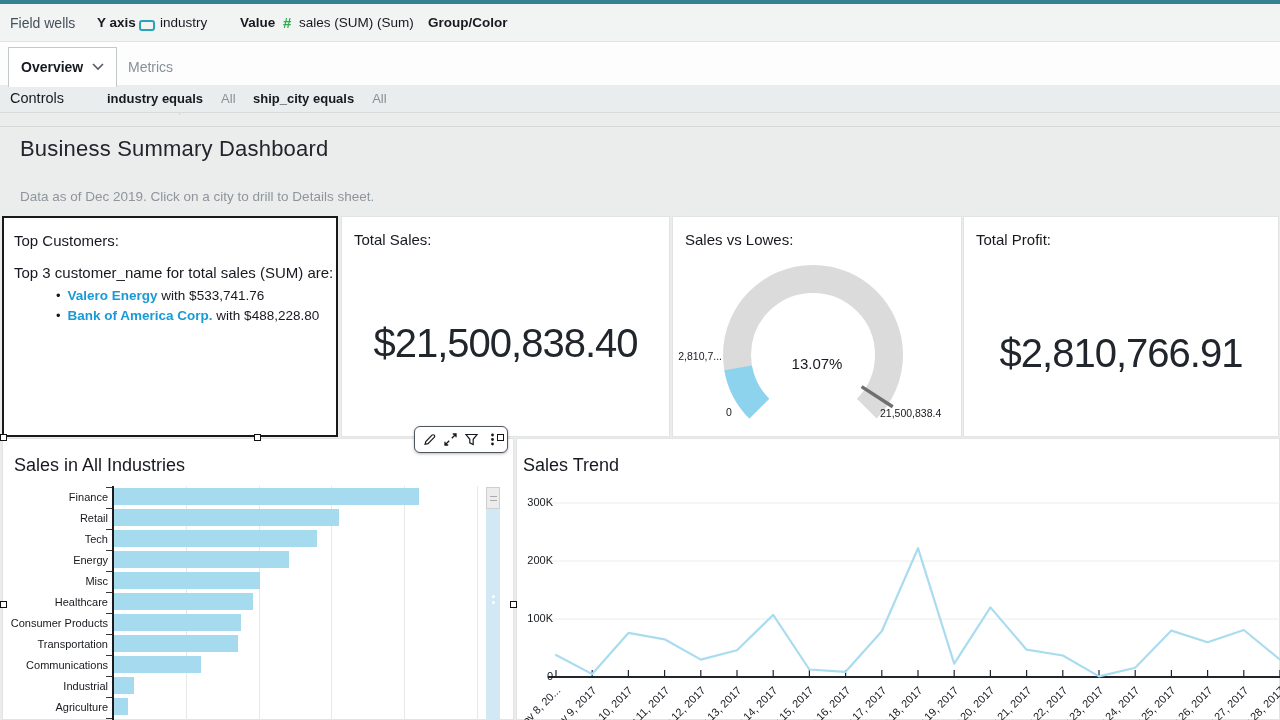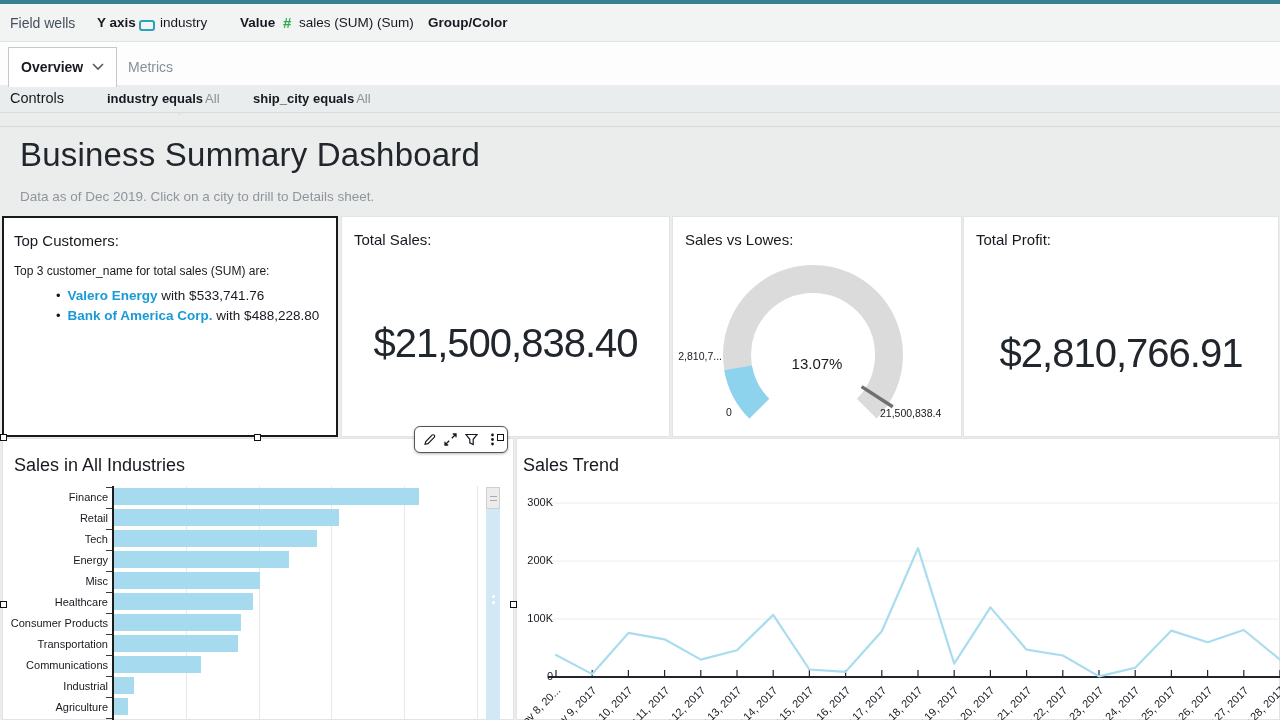--- a/index.html
+++ b/index.html
@@ -24,31 +24,31 @@
               padding:0 12px;z-index:2;height:40px;color:#16191f}
   .tab.inactive{top:6px;color:#879196;padding:0 8px;z-index:2}
   #tab-divider{left:179px;top:55px;width:1px;height:18px;background:#d4d8d8}
   #add-tab-button{left:190px;top:51px;width:26px;height:26px;font-size:22px;color:#687078;
                   text-align:center;line-height:25px;cursor:pointer}
 
   #controls-bar{left:0;top:85px;width:1280px;height:28px;background:#eaeded;border-bottom:1px solid #d8dbdb;}
   #controls-label{left:10px;top:5px;font-size:14.5px;color:#16191f}
   .filter-chip{top:6px;font-size:13px;white-space:nowrap;cursor:pointer}
   .filter-chip b{font-weight:bold;color:#16191f}
-  .filter-chip span.val{color:#879196;margin-left:2px}
-
-  
-  #page-title{left:20px;top:136px;font-size:33px;color:#21252c;letter-spacing:0.2px}
+  .filter-chip span.val{color:#879196;margin-left:18px}
+
+  
+  #page-title{left:20px;top:136px;font-size:22px;color:#21252c;letter-spacing:0.2px}
   #page-subtitle{left:20px;top:189px;font-size:13.5px;color:#8d969c}
 
   
   .panel{background:#fff;border:1px solid #e2e4e4}
   .panel-title{position:absolute;left:12px;top:14px;font-size:15px;color:#16191f;white-space:nowrap}
   #insight-panel{left:2px;top:216px;width:336px;height:221px;background:#fff;border:2px solid #191919}
-  #insight-intro{left:10px;top:46px;font-size:12px;color:#16191f;position:absolute}
+  #insight-intro{left:10px;top:46px;font-size:15px;color:#16191f;position:absolute}
   #customer-list{position:absolute;left:48px;top:64px;margin:4px;padding:0;list-style:none}
   #customer-list li{font-size:13.5px;line-height:20px;color:#16191f}
   #customer-list li::before{content:"•";margin-right:7px;font-size:13px}
   .customer-link{font-weight:bold;cursor:pointer}
 
   #total-sales-panel{left:341px;top:216px;width:329px;height:221px}
   #gauge-panel{left:672px;top:216px;width:290px;height:221px}
   #total-profit-panel{left:963px;top:216px;width:316px;height:221px}
   .kpi-value{position:absolute;left:0;right:0;text-align:center;font-size:40px;
              letter-spacing:-1px;color:#21252c;white-space:nowrap}

